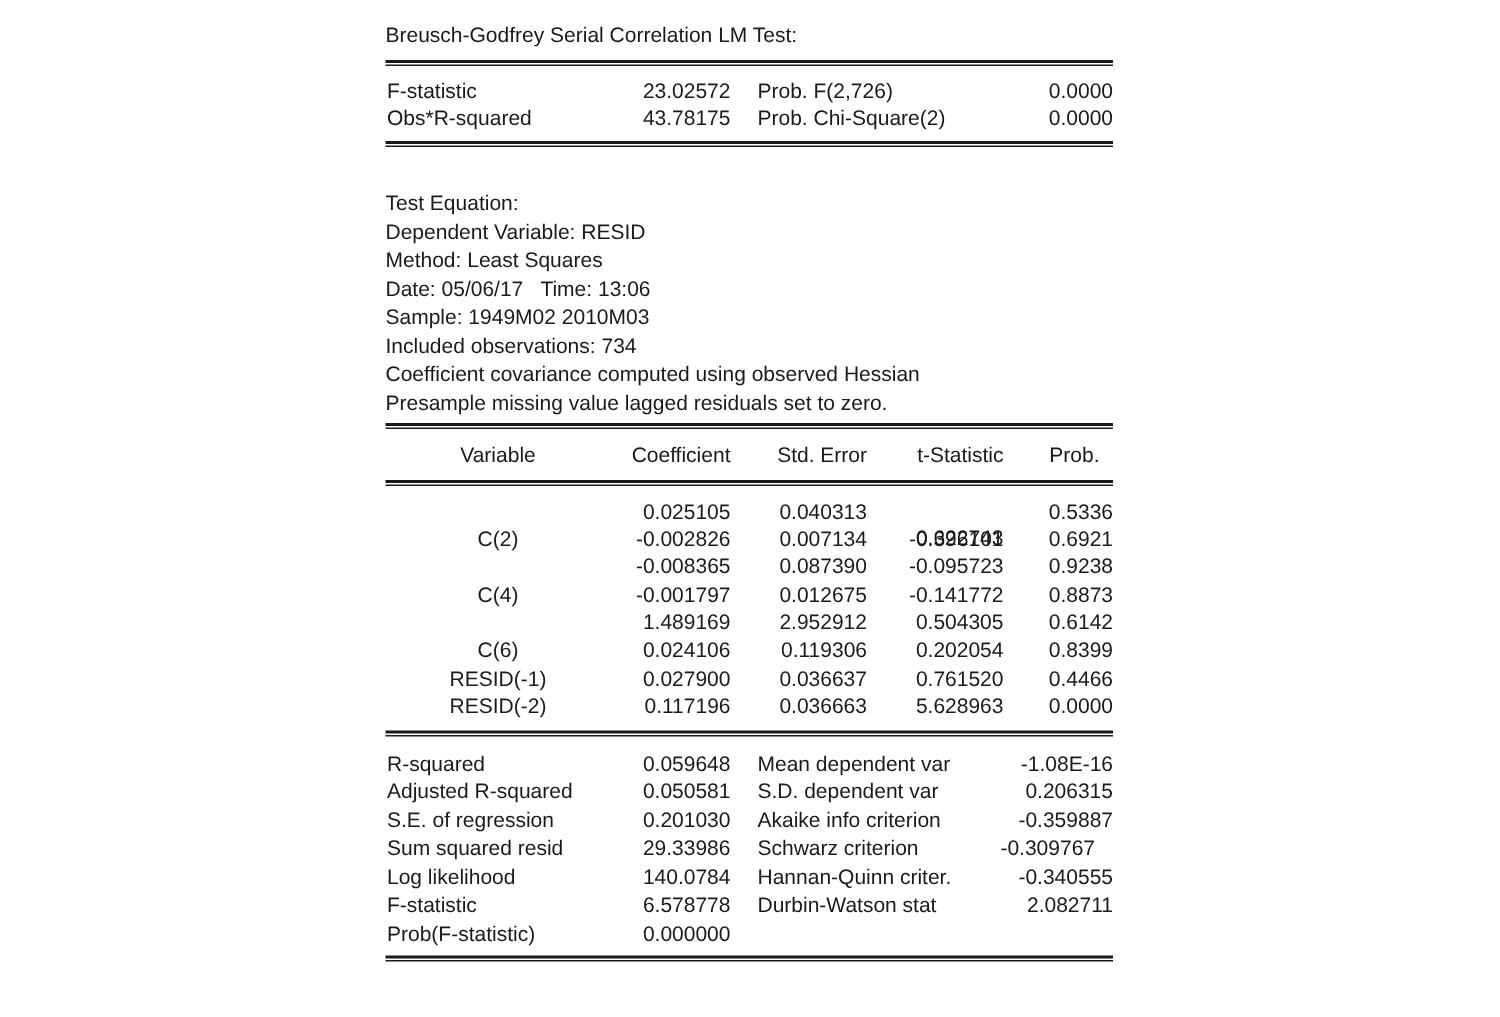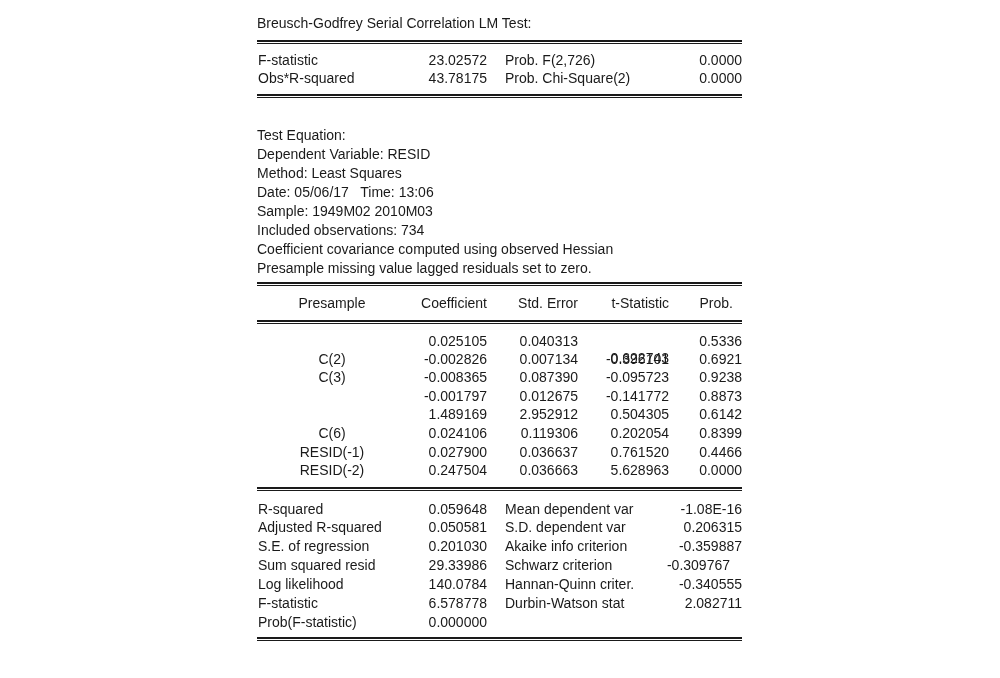--- a/index.html
+++ b/index.html
@@ -83,21 +83,21 @@
 <div class="info-line" style="top:164px;">Method: Least Squares</div>
 <div class="info-line" style="top:183px; white-space:pre;">Date: 05/06/17   Time: 13:06</div>
 <div class="info-line" style="top:202px;">Sample: 1949M02 2010M03</div>
 <div class="info-line" style="top:221px;">Included observations: 734</div>
 <div class="info-line" style="top:240px;">Coefficient covariance computed using observed Hessian</div>
 <div class="info-line" style="top:259px;">Presample missing value lagged residuals set to zero.</div>
 
 <div class="dbl" style="top:282px;"></div>
 
 <div class="row" style="top:294px;">
-  <span class="cell c" style="left:0; width:150px;">Presample</span>
+  <span class="cell c" style="left:0; width:150px;">Variable</span>
   <span class="cell r" style="right:255px;">Coefficient</span>
   <span class="cell r" style="right:164px;">Std. Error</span>
   <span class="cell r" style="right:73px;">t-Statistic</span>
   <span class="cell r" style="right:9px;">Prob.</span>
 </div>
 
 <div class="dbl" style="top:320px;"></div>
 
 <div id="coef-rows"></div>
 <div class="row" style="top:332px;">
@@ -107,27 +107,27 @@
   <span class="cell r" style="right:0px;">0.5336</span>
 </div>
 <div class="row" style="top:350px;">
   <span class="cell c" style="left:0; width:150px;">C(2)</span>
   <span class="cell r" style="right:255px;">-0.002826</span>
   <span class="cell r" style="right:164px;">0.007134</span>
   <span class="cell r" style="right:73px;">-0.396101</span>
   <span class="cell r" style="right:0px;margin-left:18px;">0.6921</span>
 </div>
 <div class="row" style="top:368px;">
-  <span class="cell c" style="left:0; width:150px;">C(3)</span>
   <span class="cell r" style="right:255px;">-0.008365</span>
   <span class="cell r" style="right:164px;">0.087390</span>
   <span class="cell r" style="right:73px;">-0.095723</span>
   <span class="cell r" style="right:0px;">0.9238</span>
 </div>
 <div class="row" style="top:387px;">
+  <span class="cell c" style="left:0; width:150px;">C(4)</span>
   <span class="cell r" style="right:255px;">-0.001797</span>
   <span class="cell r" style="right:164px;">0.012675</span>
   <span class="cell r" style="right:73px;">-0.141772</span>
   <span class="cell r" style="right:0px;">0.8873</span>
 </div>
 <div class="row" style="top:405px;">
   <span class="cell r" style="right:255px;">1.489169</span>
   <span class="cell r" style="right:164px;">2.952912</span>
   <span class="cell r" style="right:73px;">0.504305</span>
   <span class="cell r" style="right:0px;">0.6142</span>
@@ -141,21 +141,21 @@
 </div>
 <div class="row" style="top:443px;">
   <span class="cell c" style="left:0; width:150px;">RESID(-1)</span>
   <span class="cell r" style="right:255px;">0.027900</span>
   <span class="cell r" style="right:164px;">0.036637</span>
   <span class="cell r" style="right:73px;">0.761520</span>
   <span class="cell r" style="right:0px;">0.4466</span>
 </div>
 <div class="row" style="top:461px;">
   <span class="cell c" style="left:0; width:150px;">RESID(-2)</span>
-  <span class="cell r" style="right:255px;">0.247504</span>
+  <span class="cell r" style="right:255px;">0.117196</span>
   <span class="cell r" style="right:164px;">0.036663</span>
   <span class="cell r" style="right:73px;">5.628963</span>
   <span class="cell r" style="right:0px;">0.0000</span>
 </div>
 
 <div class="dbl" style="top:487px;"></div>
 
 <div class="row" style="top:500px;">
   <span class="cell l" style="left:1px;">R-squared</span>
   <span class="cell r" style="right:255px;">0.059648</span>

